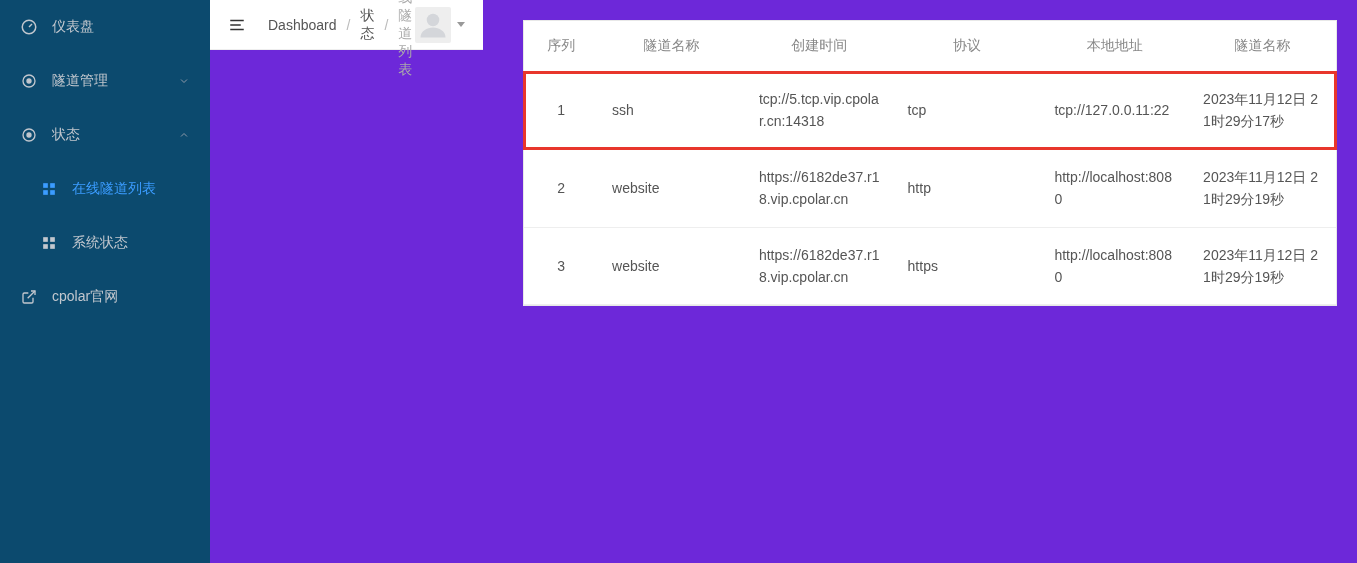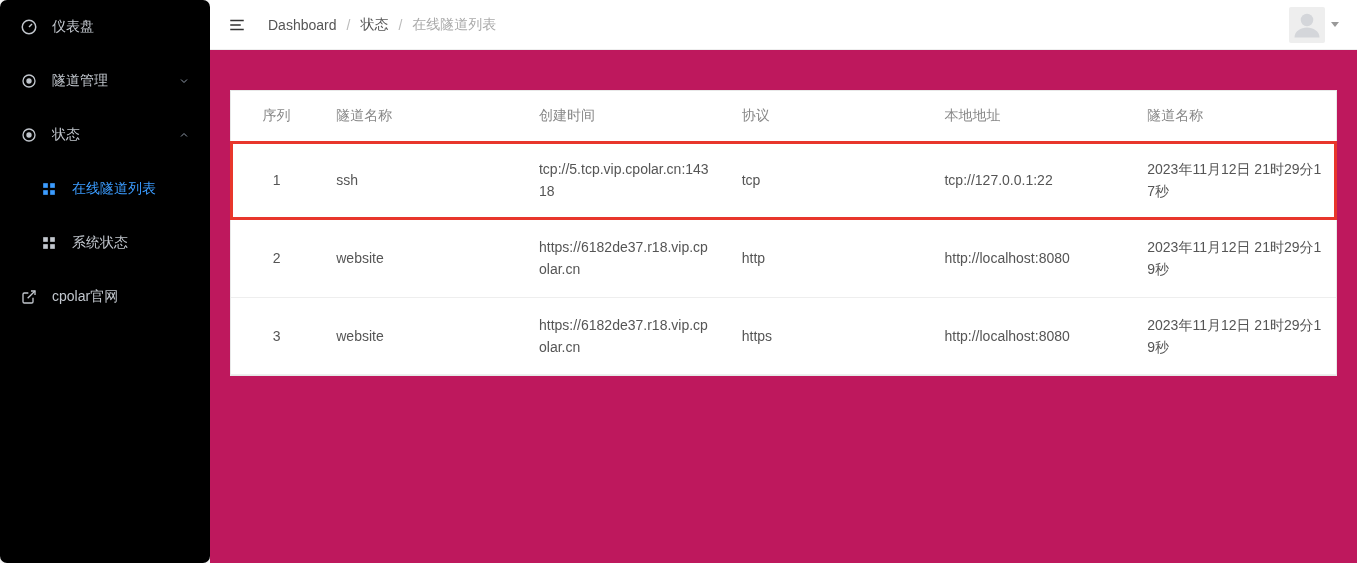--- a/index.html
+++ b/index.html
@@ -7,24 +7,23 @@
       font-family: -apple-system, BlinkMacSystemFont, "Segoe UI", "Microsoft YaHei", sans-serif;
       font-size: 14px;
       background: #f5f5f5;
       width: 1357px;
       height: 563px;
       overflow: hidden;
       display: flex;
     }
     .sidebar {
       width: 210px;
-      background: #000000;
+      background: #0c4a6e;
       height: 100%;
       flex-shrink: 0;
-      border-radius: 7px;
     }
     .sidebar-item {
       display: flex;
       align-items: center;
       padding: 18px 20px;
       color: #c2c7ce;
       cursor: pointer;
       position: relative;
     }
     .sidebar-item.sub {
@@ -44,23 +43,23 @@
     }
     .sidebar-item .chevron {
       margin-left: auto;
       width: 12px;
       height: 12px;
       display: inline-flex;
     }
     .sidebar-item svg { display: block; }
     .main {
       flex: 1;
-      background: #be185d;
-      display: flex;
-      flex-direction: column;
+      background: #6d28d9;
+      display: flex;
+      flex-direction: row;
       gap: 20px;
     }
     .topbar {
       height: 50px;
       background: #fff;
       display: flex;
       align-items: center;
       padding: 0 18px;
       border-bottom: 1px solid #eee;
     }
@@ -103,21 +102,21 @@
       border-collapse: collapse;
     }
     th, td {
       text-align: left;
       padding: 16px 14px;
       font-weight: normal;
       border-bottom: 1px solid #eee;
       vertical-align: middle;
       word-break: break-all;
     }
-    th { color: #888; font-size:14px; }
+    th { color: #888; font-size:14px;text-align:center; }
     td { color: #555; font-size:14px; line-height:1.6; }
     .col-idx { width: 90px; text-align:center; }
     .col-name { width:200px; }
     .col-pub { width:200px; }
     .col-proto { width:200px; }
     .col-local { width:200px; }
     .col-time { width:200px; }
     tr.highlight td {
       position: relative;
     }
@@ -243,21 +242,21 @@
             <th class="col-local">本地地址</th>
             <th class="col-time">隧道名称</th>
           </tr>
         </thead>
         <tbody id="tbody">
             <tr class="highlight">
               <td class="col-idx">1</td>
               <td class="col-name">ssh</td>
               <td class="col-pub">tcp://5.tcp.vip.cpolar.cn:14318</td>
               <td class="col-proto">tcp</td>
-              <td class="col-local">tcp://127.0.0.1:22</td>
+              <td class="col-local">tcp://127.0.0.11:22</td>
               <td class="col-time">2023年11月12日 21时29分17秒</td>
             </tr>
             <tr>
               <td class="col-idx">2</td>
               <td class="col-name">website</td>
               <td class="col-pub">https://6182de37.r18.vip.cpolar.cn</td>
               <td class="col-proto">http</td>
               <td class="col-local">http://localhost:8080</td>
               <td class="col-time">2023年11月12日 21时29分19秒</td>
             </tr>

